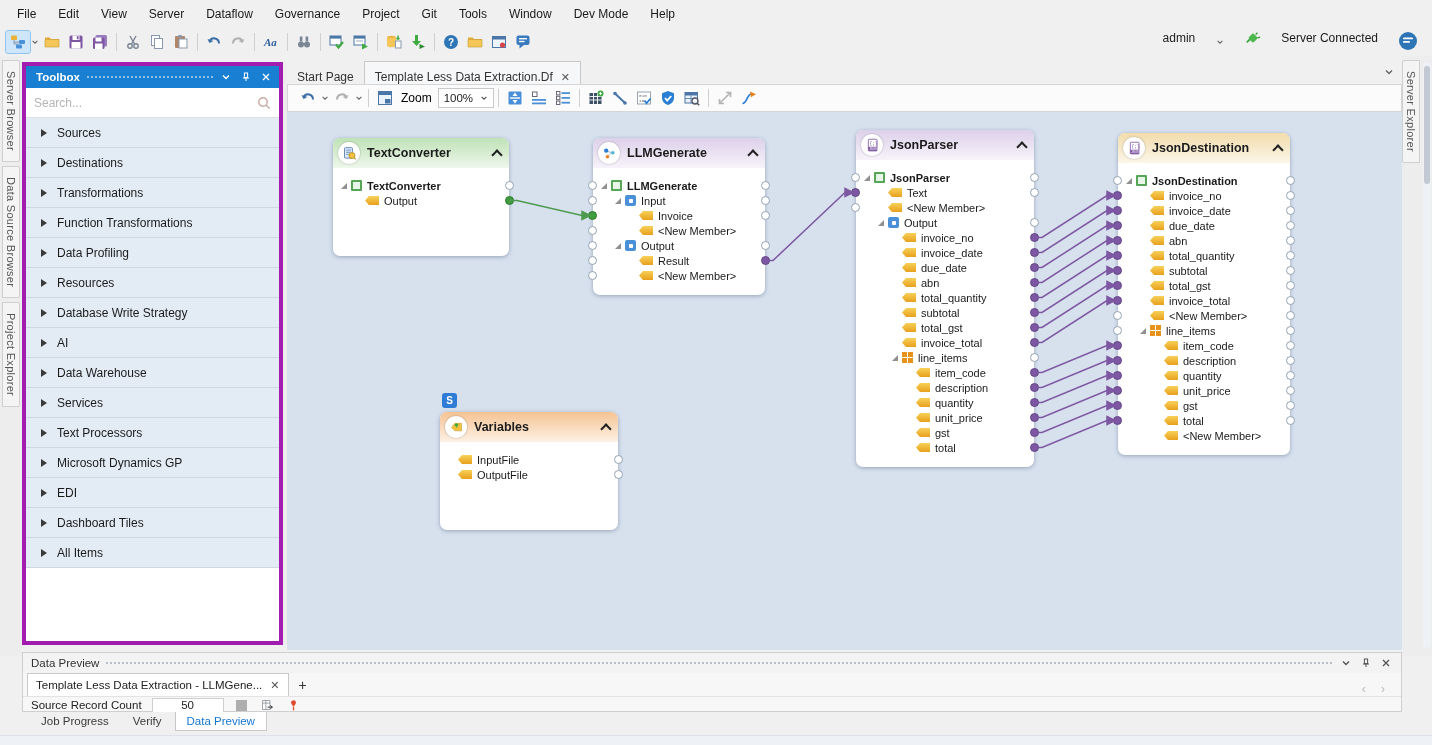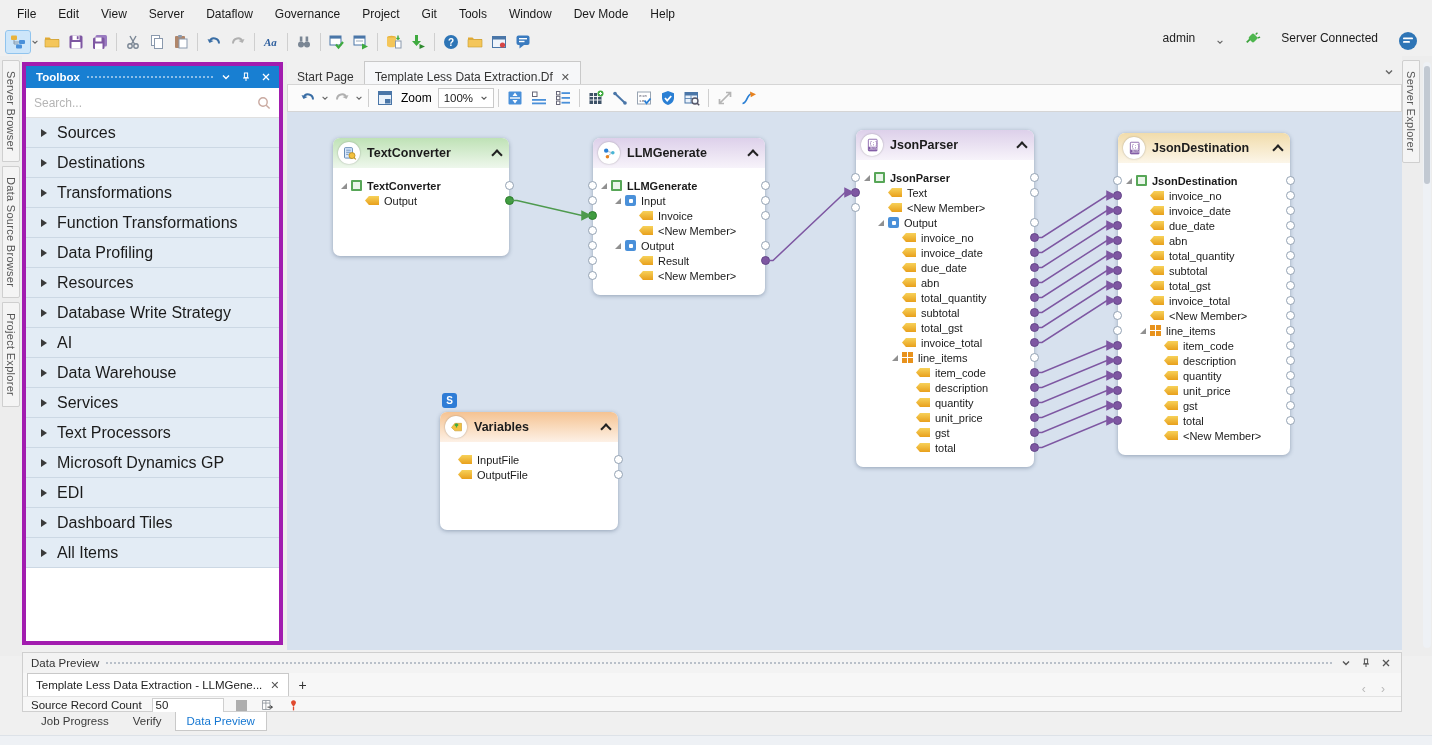--- a/index.html
+++ b/index.html
@@ -36,21 +36,21 @@
   
   #toolbox { position:absolute; left:22px; top:62px; width:261px; height:583px; background:#fff; border:4px solid #a21caf; display:flex; flex-direction:column; }
   #toolbox-header { height:22px; background:#187fd2; color:#fff; display:flex; align-items:center; padding:0 6px 0 10px; font-weight:bold; font-size:11.5px; gap:6px; }
   .dots { flex:1; height:5px; background-image:radial-gradient(circle, rgba(255,255,255,.5) 1px, transparent 1.2px); background-size:4px 4px; }
   .panel-ico { width:14px; height:14px; display:flex; align-items:center; justify-content:center; color:#fff; }
   .panel-ico svg { width:10px; height:10px; }
   #toolbox-search { height:30px; display:flex; align-items:center; border-bottom:1px solid #e0e0e0; padding:0 8px; gap:6px; }
   #toolbox-search input { flex:1; border:none; outline:none; font-size:12px; color:#701a75; font-family:"Liberation Sans",sans-serif; }
   #toolbox-search input::placeholder { color:#b5b5b5; }
   #toolbox-search svg { width:14px; height:14px; }
-  .tbx-item { height:30px; background:#e3ecf5; border-bottom:1px solid #ccd8e4; display:flex; align-items:center; padding-left:15px; gap:10px; font-size:16px; color:#1b1b1b; cursor:default; }
+  .tbx-item { height:30px; background:#e3ecf5; border-bottom:1px solid #ccd8e4; display:flex; align-items:center; padding-left:15px; gap:10px; font-size:12px; color:#1b1b1b; cursor:default; }
   .tri-right { width:0; height:0; border-left:6px solid #3a3a3a; border-top:4px solid transparent; border-bottom:4px solid transparent; }
 
   #splitter { position:absolute; left:283px; top:62px; width:4px; height:583px; background:#ededed; }
 
   
   #doc-tabs { position:absolute; left:287px; top:60px; width:1115px; height:24px; display:flex; align-items:flex-end; }
   .doc-tab { height:23px; display:flex; align-items:flex-end; padding:0 10px; font-size:12px; color:#333; gap:8px; }
   .doc-tab.active { background:#f6f7f9; border:1px solid #c9c9c9; border-bottom:none; }
   .doc-tab .x { color:#555; font-size:11px; }
   #doc-tabs-chev { margin-left:auto; color:#666; padding:4px 8px; }
@@ -97,21 +97,21 @@
   #data-preview { position:absolute; left:22px; top:652px; width:1380px; height:60px; background:#f7f7f7; border:1px solid #cfcfcf; }
   #dp-titlebar { height:20px; display:flex; align-items:center; padding:0 8px; background:#f3f3f3; gap:6px; font-size:11.5px; color:#333; }
   #dp-titlebar .dots { background-image:radial-gradient(circle, #b9c0c9 1px, transparent 1.2px); }
   #dp-titlebar .panel-ico { color:#555; }
   #dp-tabrow { height:24px; display:flex; align-items:flex-end; background:#f7f7f7; border-bottom:1px solid #e3e3e3; padding-left:4px; }
   #dp-tab { height:23px; background:#fff; border:1px solid #c9c9c9; border-bottom:none; display:flex; align-items:center; gap:8px; padding:0 8px; font-size:11.5px; color:#222; }
   #dp-tab .x { color:#555; font-size:11px; }
   #dp-plus { padding:0 10px 3px 10px; font-size:14px; color:#333; }
   #dp-nav { margin-left:auto; color:#b9b9b9; font-size:12px; padding-right:10px; letter-spacing:6px; }
   #dp-content { height:16px; display:flex; align-items:center; gap:10px; padding-left:8px; font-size:11.5px; color:#222; }
-  #record-count-input { width:72px; height:15px; border:1px solid #cfcfcf; background:#fff; font-size:11.5px; padding:0 3px; font-family:"Liberation Sans",sans-serif; color:#222; }
+  #record-count-input { width:72px; height:15px; border:1px solid #cfcfcf; background:#fff; font-size:11.5px; padding:0 3px; font-family:"Liberation Sans",sans-serif; color:#222;text-align:center; }
   .dp-ico { width:16px; height:14px; display:flex; align-items:center; justify-content:center; }
   .dp-ico svg { width:13px; height:13px; }
 
   
   #bottom-tabs { position:absolute; left:22px; top:712px; width:1380px; height:23px; display:flex; align-items:flex-start; padding-left:8px; gap:2px; background:#f0f0f0; }
   .btab { padding:3px 11px; font-size:11.5px; color:#3a3a3a; }
   .btab.active { background:#fff; border:1px solid #c9c9c9; border-top:none; color:#1577d2; }
   #status-strip { position:absolute; left:0; top:735px; width:1432px; height:10px; background:#eef1f5; border-top:1px solid #dde2e8; }
 </style>
 </head>

